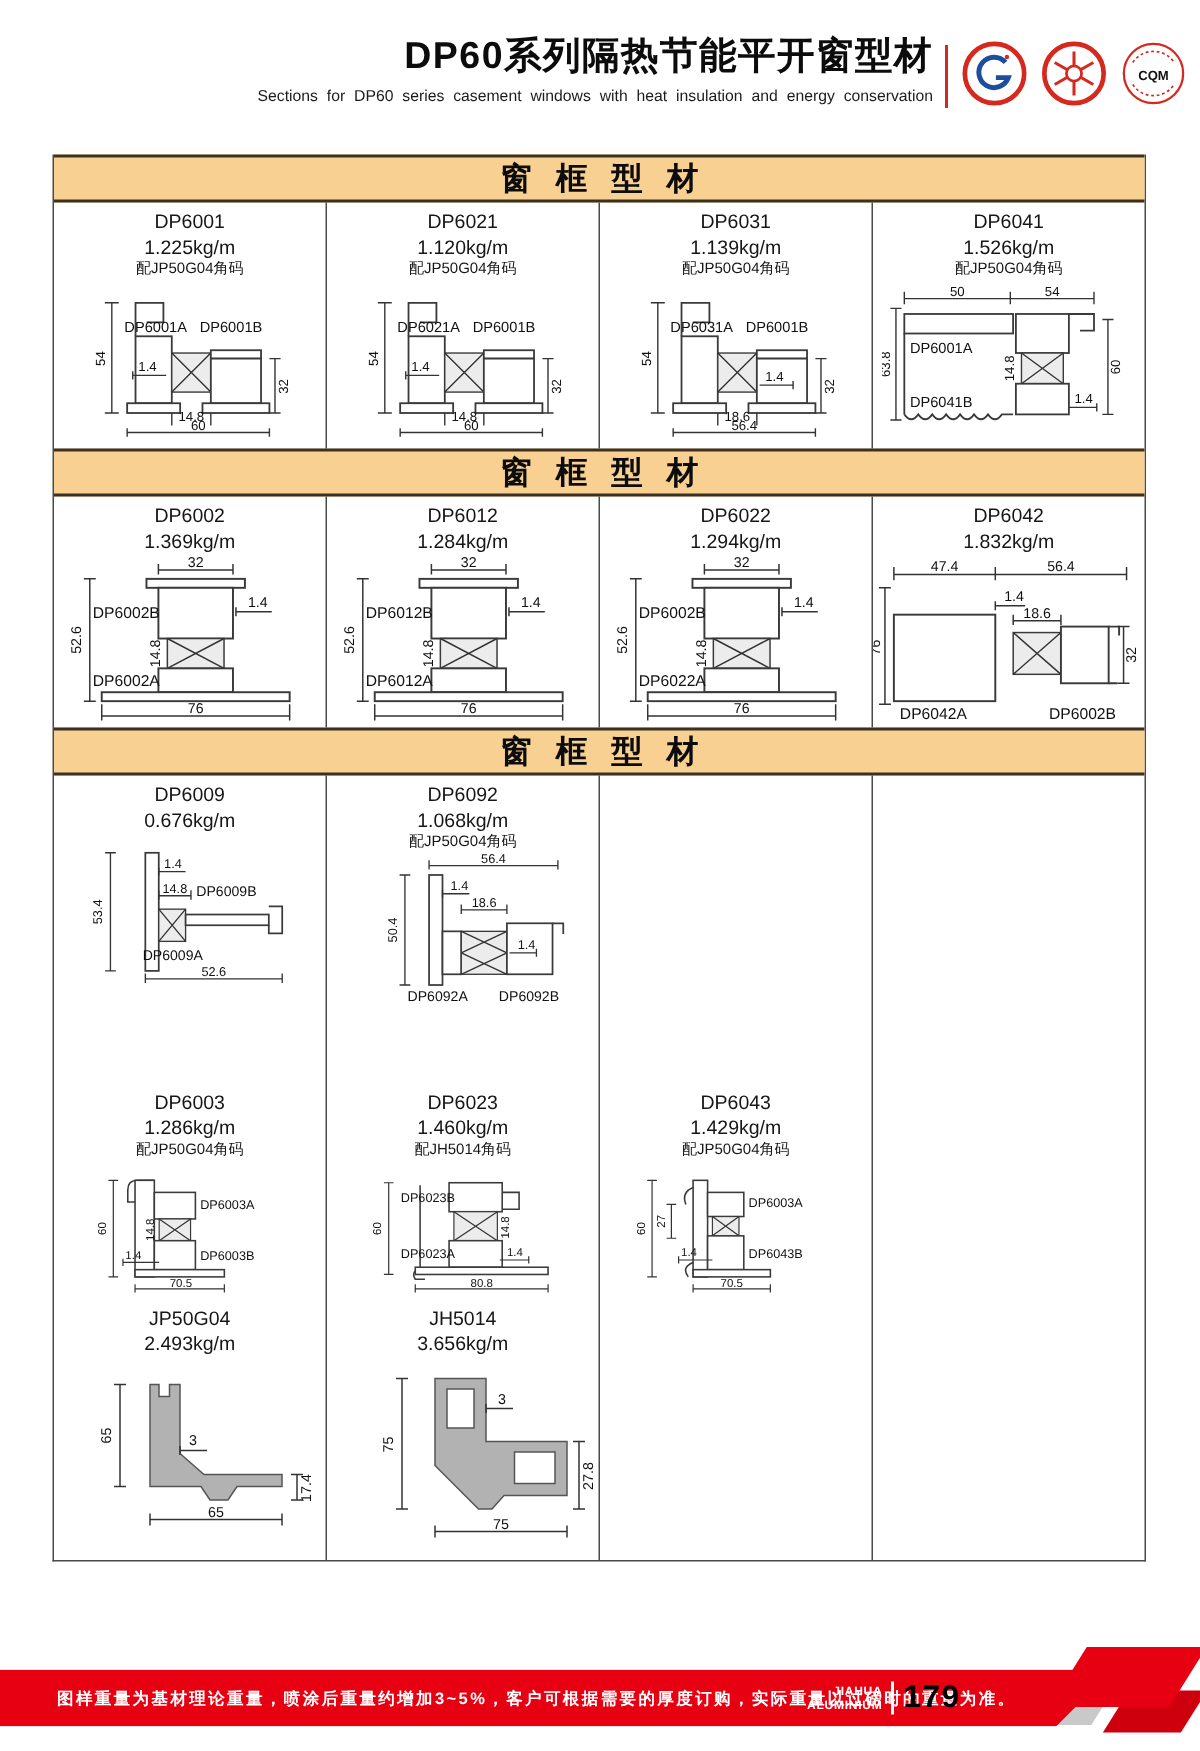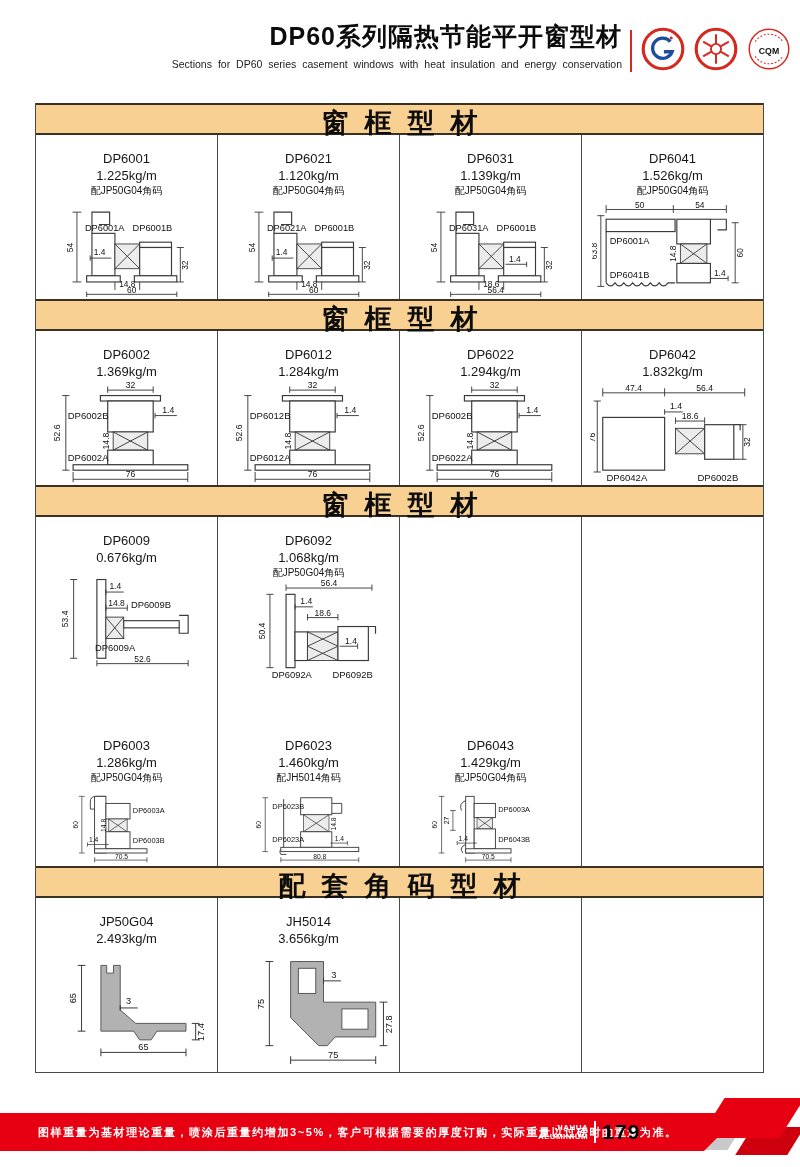--- a/index.html
+++ b/index.html
@@ -8,25 +8,25 @@
   
   .hdr{position:absolute;top:20px;left:0;width:622px;text-align:right;}
   .hdr .t{font-size:25px;font-weight:bold;letter-spacing:1px;color:#0c0c0c;}
   .hdr .s{font-size:10.5px;color:#1c1c1c;margin-top:5px;word-spacing:3px;}
   .hdiv{position:absolute;left:630px;top:30px;width:2px;height:42px;background:#cf2b20;}
   .logos{position:absolute;left:640px;top:26px;display:flex;gap:7px;}
   
   .tbl{position:absolute;left:35px;top:103px;width:729px;box-sizing:border-box;
        border-left:1px solid #4a4a4a;border-right:1px solid #4a4a4a;border-bottom:1px solid #4a4a4a;}
   .band{height:28px;background:#F8D192;border-top:2px solid #3a3123;border-bottom:2px solid #3a3123;
-        display:flex;justify-content:center;
-        font-size:27px;font-weight:bold;color:#0c0c0c;letter-spacing:16px;text-indent:16px;}
+        display:flex;align-items:center;justify-content:center;
+        font-size:21px;font-weight:bold;color:#0c0c0c;letter-spacing:16px;text-indent:16px;}
   .row{display:flex;}
   .cell{flex:1;border-right:1px solid #4a4a4a;box-sizing:border-box;display:flex;
-        flex-direction:column;align-items:center;padding-top:16px;overflow:hidden;}
+        flex-direction:column;align-items:center;padding-top:5px;overflow:hidden;}
   .cell:last-child{border-right:none;}
   .r1{height:164px}.r2{height:154px}.r3{height:205px}.r4{height:144px}.r5{height:174px}
   .code,.wt{font-size:13px;line-height:1.28;color:#161616;text-align:center;}
   .brace{font-size:10px;line-height:1.3;color:#161616;text-align:center;}
   .draw{display:block;margin-top:1px;}
   .r1 .draw{height:106px}.r3 .draw{height:102px}.r4 .draw{height:106px}
   svg text{font-family:"Liberation Sans",sans-serif;font-size:9.5px;fill:#111;}
   svg .lbl{font-size:10.5px;}
   .dim{stroke:#333;stroke-width:1;fill:none;}
   .prof{fill:#fff;stroke:#3a3a3a;stroke-width:1.3;}
@@ -434,23 +434,20 @@
         <path class="dim" d="M44,82 H72 M44,79 V85"></path>
         <rect class="prof" x="56" y="90" width="64" height="6"></rect>
         <path class="dim" d="M56,102 V109 M120,102 V109 M56,106 H120"></path>
         <text text-anchor="middle" x="88" y="104">70.5</text>
       </svg>
     </div>
 
     <div class="cell"></div>
   </div>
 
-  <div class="band">
-    <span>配套角码型材</span>
-  </div>
 
   <div class="row r5">
 
     <div class="cell">
       <div class="code">JP50G04</div>
       <div class="wt">2.493kg/m</div>
       <svg class="draw" width="182" height="128" viewBox="0 0 182 128">
         <path class="gray" d="M64,18 H70 V26 H77 V18 H84 V64 L100,78 H152 V86 H122 L116,95 H104 L98,86 H64 Z"></path>
         <path class="dim" d="M40,18 H48 M40,86 H48 M44,18 V86"></path>
         <text text-anchor="middle" transform="translate(38,52) rotate(-90)">65</text>

